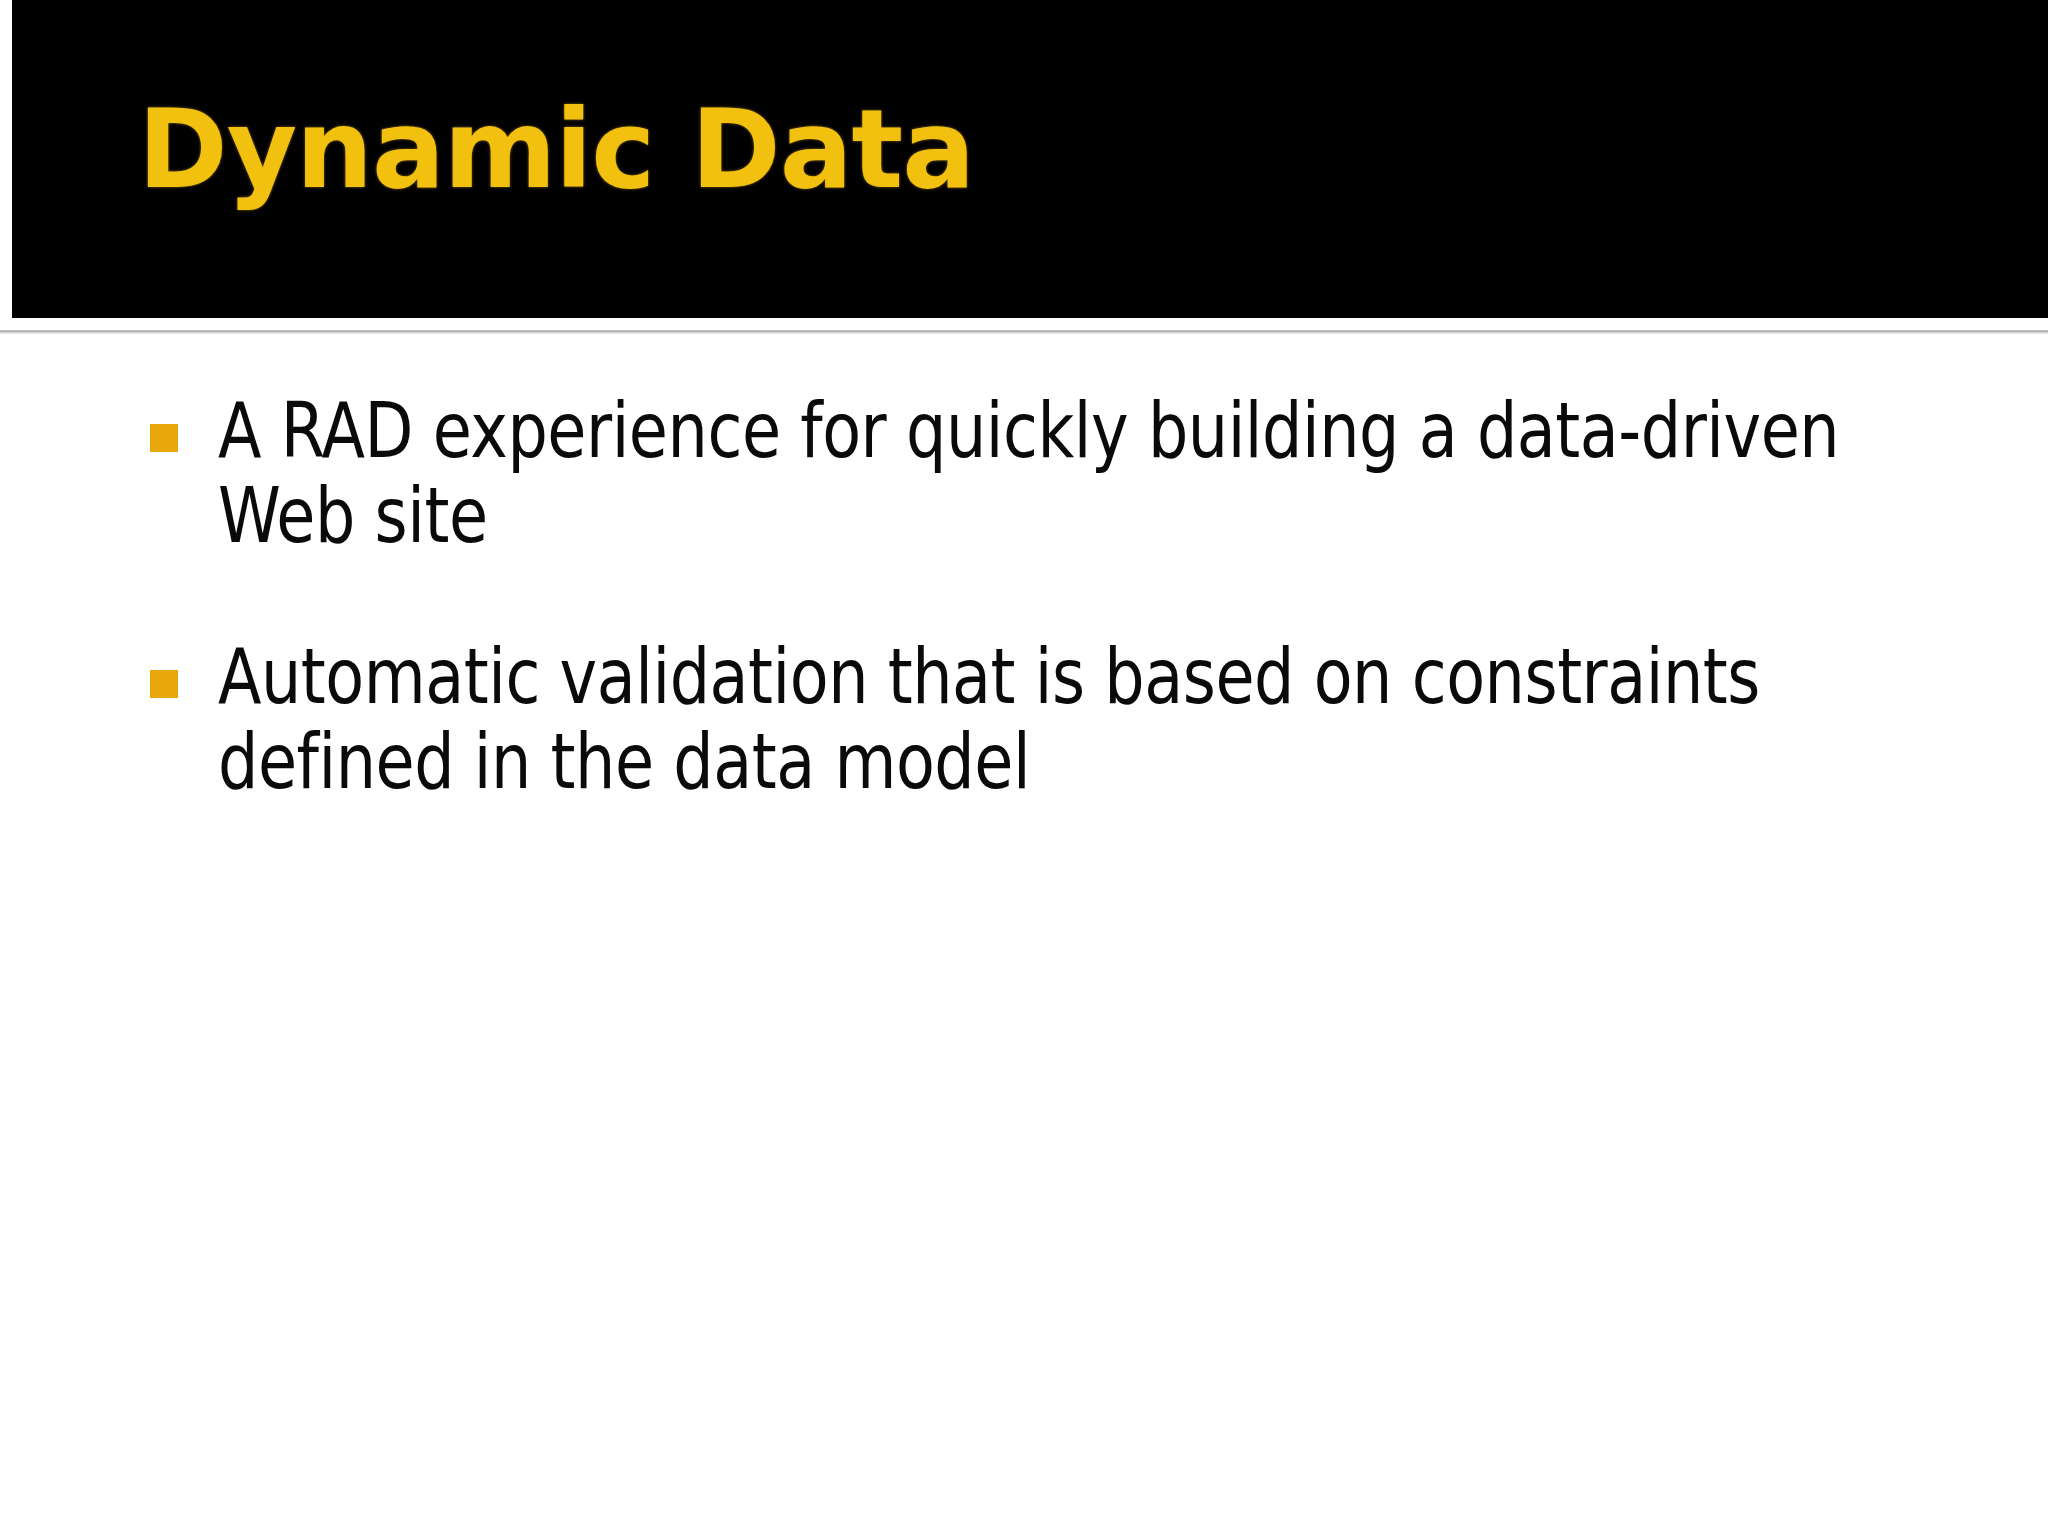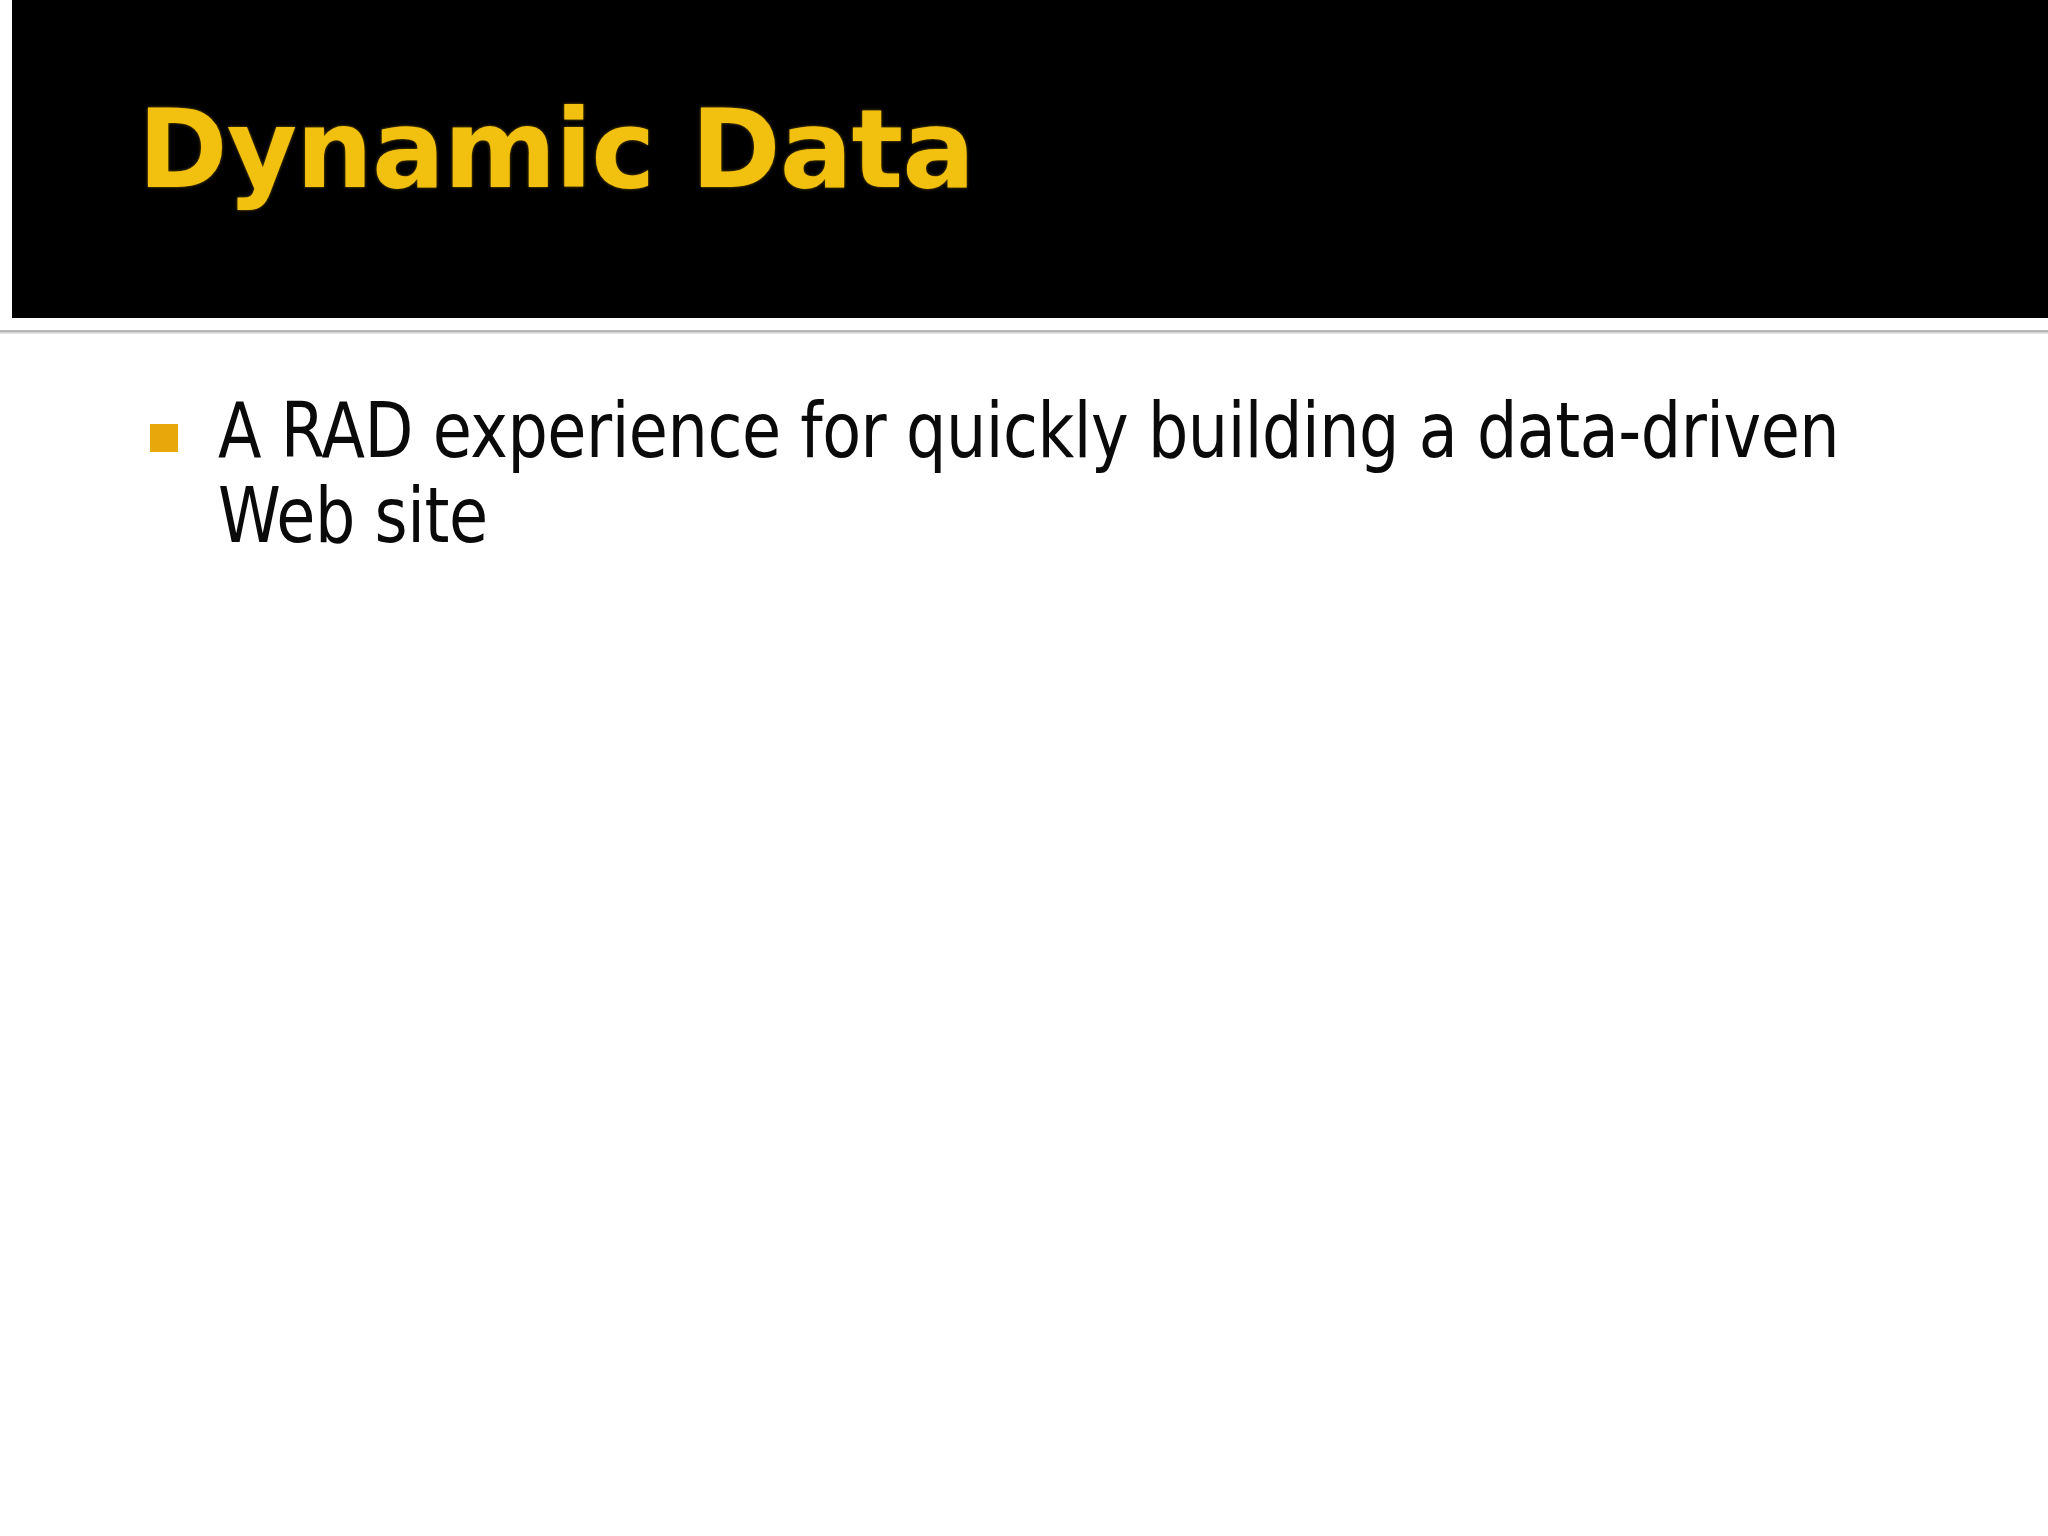--- a/index.html
+++ b/index.html
@@ -116,18 +116,22 @@
   <div class="title-rule"></div>
 
   <div class="body-area">
     <ul class="bullet-list">
 
       <li class="bullet-item">
         <span class="bullet-marker"></span>
         <span class="bullet-text">A RAD experience for quickly building a data-driven Web site</span>
       </li>
 
+      <li class="bullet-item">
+        <span class="bullet-marker"></span>
+        <span class="bullet-text">Automatic validation that is based on constraints defined in the data model</span>
+      </li>
 
 
     </ul>
   </div>
 
 </div>
 
 </body></html>

